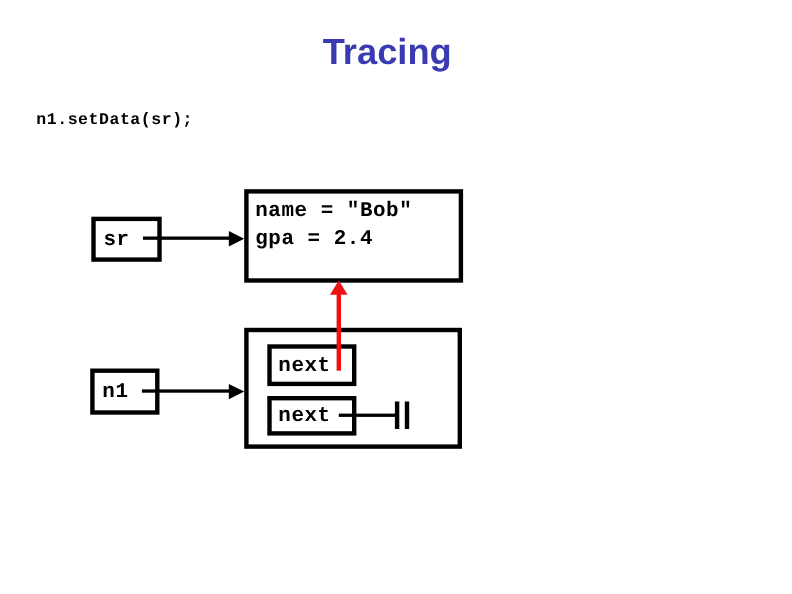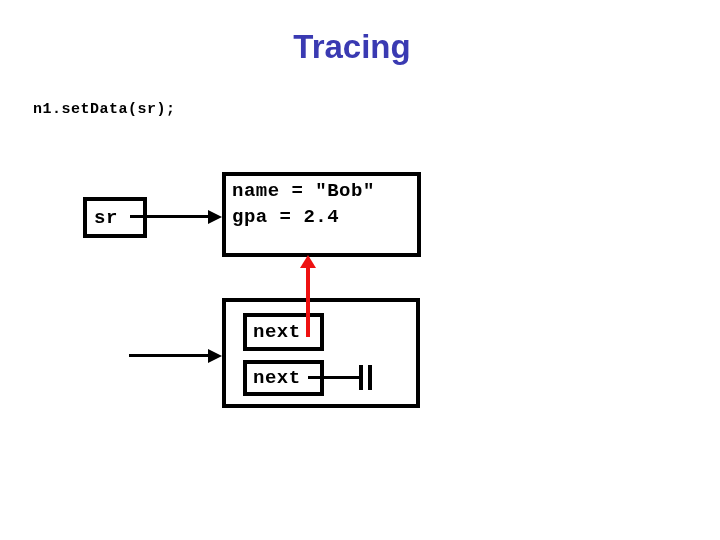--- a/index.html
+++ b/index.html
@@ -127,20 +127,23 @@
     <span>sr</span>
   </div>
   <div class="hline sr-line"></div>
   <div class="arrow-right sr-arrowhead"></div>
 
   <div class="box record-box mono">
     <div>name = "Bob"</div>
     <div>gpa = 2.4</div>
   </div>
 
+  <div class="box var-box n1-box mono">
+    <span>n1</span>
+  </div>
   <div class="hline n1-line"></div>
   <div class="arrow-right n1-arrowhead"></div>
 
   <div class="box node-box"></div>
   <div class="box field-box data-box mono">
     <span>next</span>
   </div>
   <div class="box field-box next-box mono">
     <span>next</span>
   </div>

